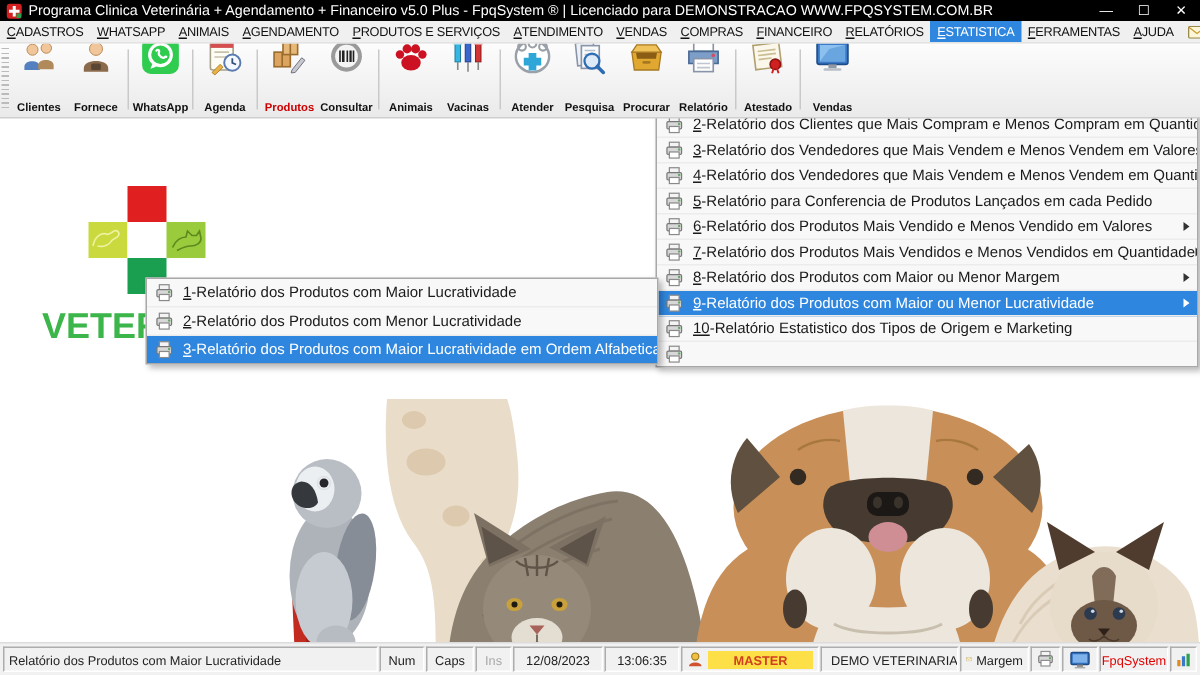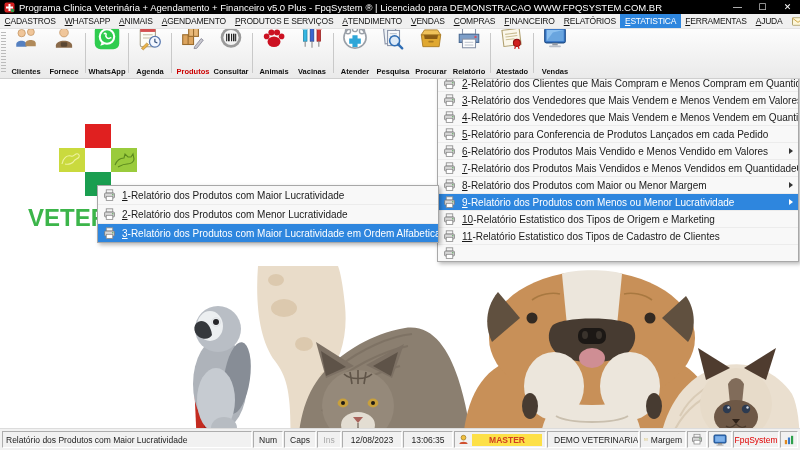--- a/index.html
+++ b/index.html
@@ -497,34 +497,28 @@
       <svg class="mi-ic" viewBox="0 0 16 16">
           <use href="#sym-printer"></use>
         </svg>
       <span><u>8</u><span>-Relatório dos Produtos com Maior ou Menor Margem</span></span>
       <span class="arr"></span>
     </div>
     <div class="ddi hl">
       <svg class="mi-ic" viewBox="0 0 16 16">
           <use href="#sym-printer"></use>
         </svg>
-      <span><u>9</u><span>-Relatório dos Produtos com Menos ou Menor Lucratividade</span></span>
+      <span><u>9</u><span>-Relatório dos Produtos com Maior ou Menor Lucratividade</span></span>
       <span class="arr"></span>
     </div>
     <div class="ddi">
       <svg class="mi-ic" viewBox="0 0 16 16">
           <use href="#sym-printer"></use>
         </svg>
       <span><u>10</u><span>-Relatório Estatistico dos Tipos de Origem e Marketing</span></span>
-    </div>
-    <div class="ddi">
-      <svg class="mi-ic" viewBox="0 0 16 16">
-          <use href="#sym-printer"></use>
-        </svg>
-      <span><u>11</u><span>-Relatório Estatistico dos Tipos de Cadastro de Clientes</span></span>
     </div>
     <div class="ddi">
       <svg class="mi-ic" viewBox="0 0 16 16">
           <use href="#sym-printer"></use>
         </svg>
     </div>
   </div>
 
   <div class="submenu">
     <div class="ddi">

